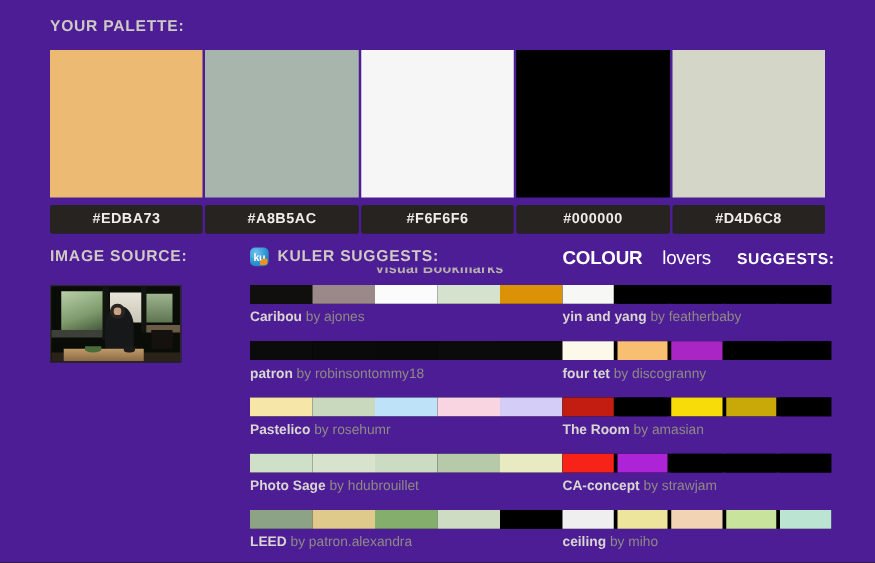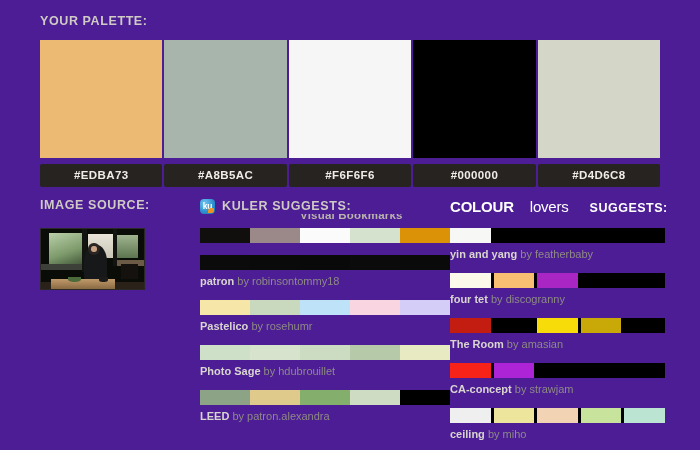--- a/index.html
+++ b/index.html
@@ -80,21 +80,21 @@
               background:linear-gradient(180deg,#c09a6a,#8a6a43); }
   .ph-bowl  { position:absolute; left:26%; top:80%; width:13%; height:9%;
               background:#4c6b3a; border-radius:0 0 45% 45%; }
   .ph-cup   { position:absolute; left:56%; top:80%; width:9%;  height:8%;
               background:#1b1b1b; border-radius:0 0 40% 40%; }
   .ph-bgtbl { position:absolute; left:74%; top:52%; width:26%; height:10%; background:#6b5a46; }
   .ph-chair { position:absolute; left:78%; top:58%; width:16%; height:26%; background:#14110f; }
   .ph-floor { position:absolute; left:0;   top:88%; width:100%;height:12%; background:#2a2118; }
 
   
-  .col-head { display:flex; align-items:center; gap:7px; height:16px; }
+  .col-head { display:flex; align-items:flex-start; gap:7px; height:16px; }
   #kuler-icon {
     width:15px; height:15px; border-radius:4px;
     background:radial-gradient(circle at 32% 28%, #6fc4ef 0%, #2d8fd0 58%, #1d6ea8 100%);
     position:relative; flex:none;
     font-size:8.5px; font-weight:bold; color:#ffffff;
     display:flex; align-items:center; justify-content:center;
     letter-spacing:-0.3px;
   }
   #kuler-icon::after {
     content:""; position:absolute; right:1px; bottom:1px;
@@ -177,20 +177,21 @@
       </div>
       <div class="sugg-list" id="kuler-list">
           <div class="sugg-item">
             <div class="sugg-strip">
               <div class="sw" style="background: rgb(16, 15, 14);"></div>
               <div class="sw" style="background: rgb(154, 137, 136);"></div>
               <div class="sw" style="background: rgb(251, 251, 251);"></div>
               <div class="sw" style="background: rgb(213, 226, 206);"></div>
               <div class="sw" style="background: rgb(219, 146, 6);"></div>
             </div>
+            <div class="sugg-label"><b>Caribou</b> <span> by ajones</span></div>
           </div>
           <div class="sugg-item">
             <div class="sugg-strip">
               <div class="sw" style="background: rgb(11, 11, 11);"></div>
               <div class="sw" style="background: rgb(10, 10, 10);"></div>
               <div class="sw" style="background: rgb(9, 9, 9);"></div>
               <div class="sw" style="background: rgb(11, 11, 11);"></div>
               <div class="sw" style="background: rgb(10, 10, 10);"></div>
             </div>
             <div class="sugg-label"><b>patron</b> <span> by robinsontommy18</span></div>

